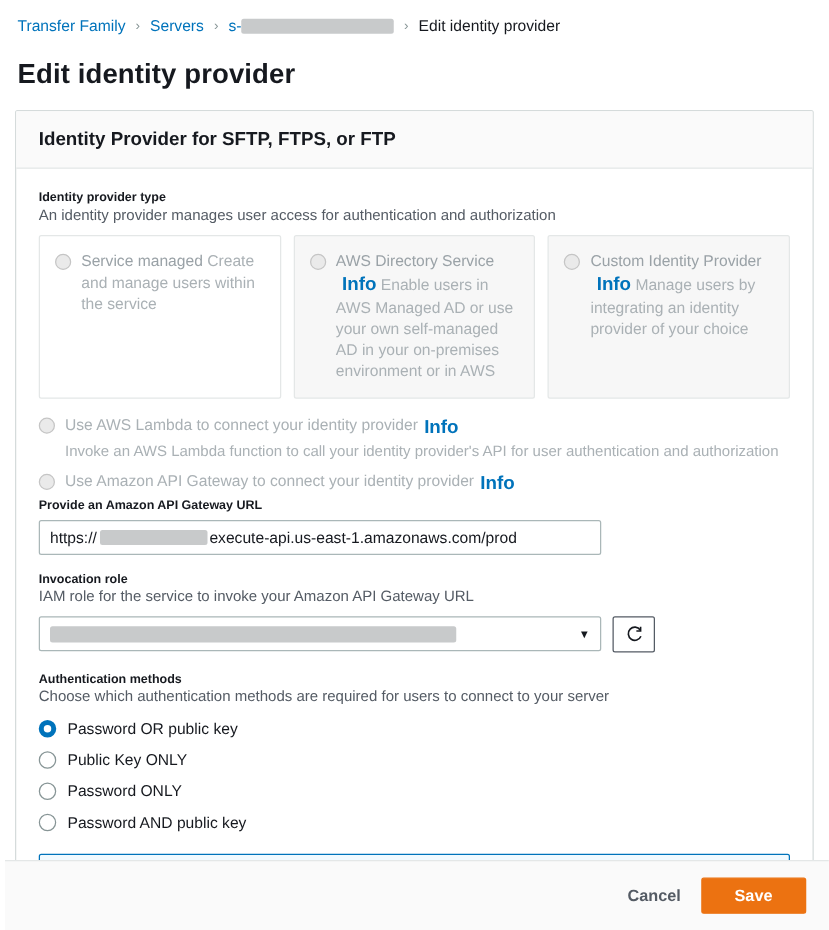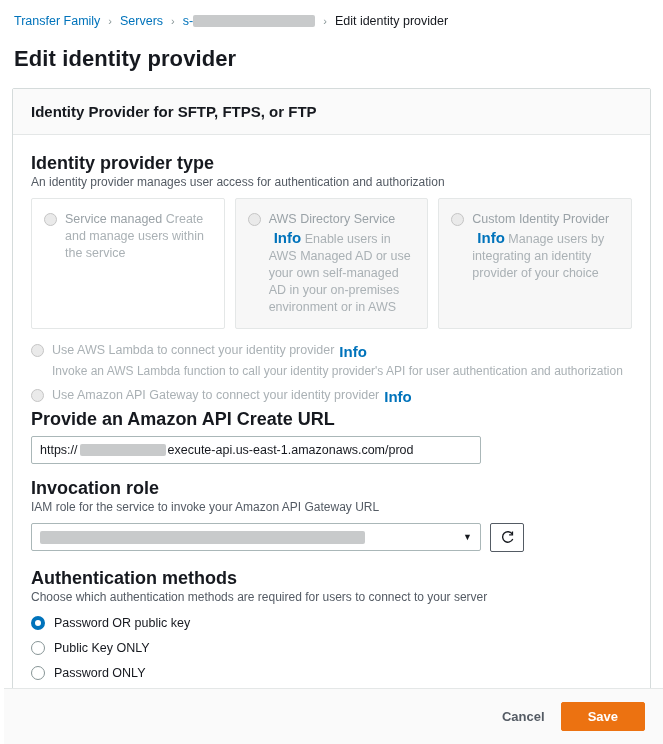--- a/index.html
+++ b/index.html
@@ -57,21 +57,21 @@
     background: #fafafa;
   }
   .card-header-title {
     font-size: 15px;
     font-weight: bold;
   }
   .card-body { padding: 18px 18px 10px 18px; }
 
   
   .field-label {
-    font-size: 18px;
+    font-size: 10px;
     font-weight: bold;
     color: #16191f;
     margin-bottom: 1px;
   }
   .field-desc {
     font-size: 12px;
     color: #545b64;
     margin-bottom: 9px;
   }
   .info-link {
@@ -327,21 +327,21 @@
       <span class="info-link">Info</span>
     </div>
     <div class="opt-sub">Invoke an AWS Lambda function to call your identity provider's API for user authentication and authorization</div>
 
     <div class="opt-row">
       <span class="radio-disabled"></span>
       <span class="opt-main">Use Amazon API Gateway to connect your identity provider</span>
       <span class="info-link">Info</span>
     </div>
 
-    <div class="field-label" style="margin-bottom:6px;">Provide an Amazon API Create URL</div>
+    <div class="field-label" style="margin-bottom:6px;">Provide an Amazon API Gateway URL</div>
     <div class="text-input block-gap">
       <span>https://</span>
       <span class="redact" style="width:86px;margin:0 2px;"></span>
       <span>execute-api.us-east-1.amazonaws.com/prod</span>
     </div>
 
     <div class="field-label">Invocation role</div>
     <div class="field-desc">IAM role for the service to invoke your Amazon API Gateway URL</div>
     <div class="select-row">
       <div class="select-box">

